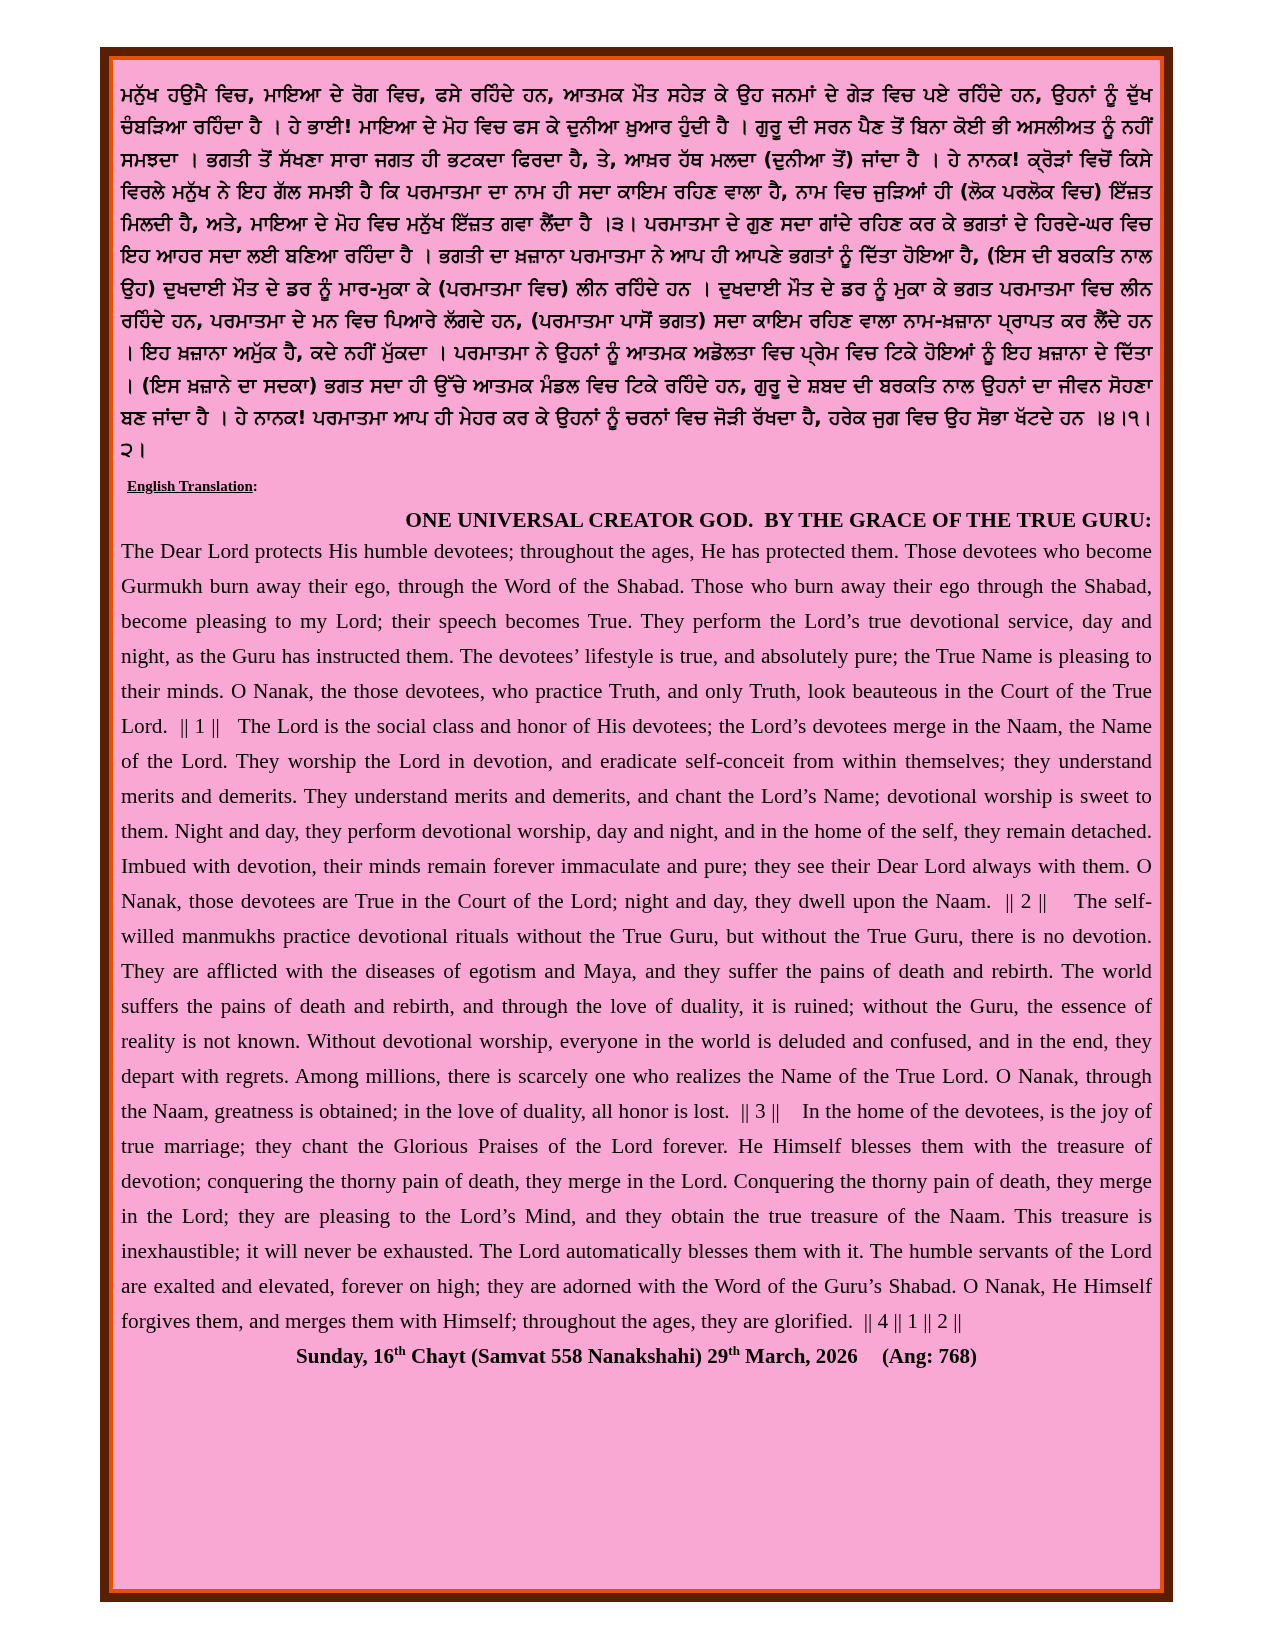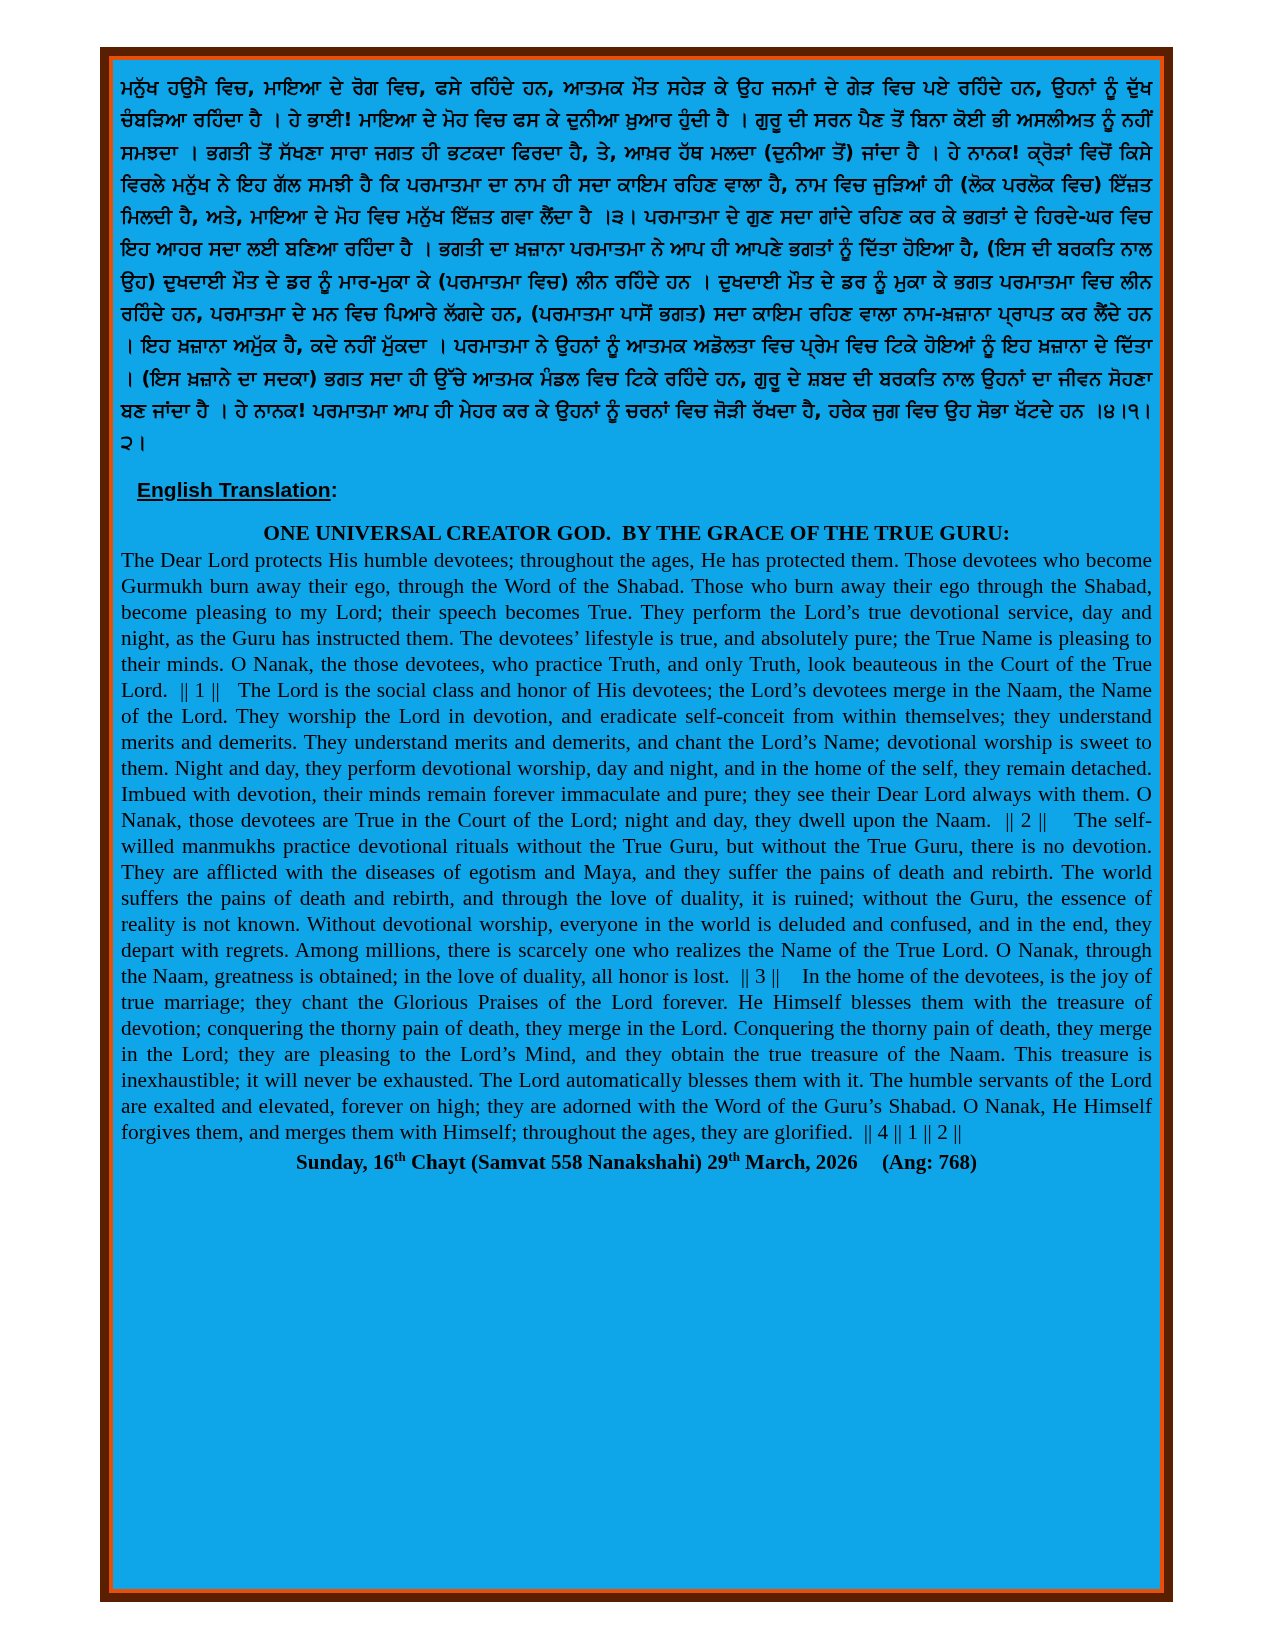--- a/index.html
+++ b/index.html
@@ -3,39 +3,39 @@
 <meta charset="utf-8">
 <style>
   html, body { margin:0; padding:0; background:#ffffff; }
   body { width:1275px; height:1650px; position:relative; overflow:hidden; }
   .frame {
     position:absolute; left:100px; top:47px; width:1073px; height:1555px;
     box-sizing:border-box; background:#5a1e00; padding:9px;
   }
   .inner {
     width:100%; height:100%; box-sizing:border-box;
-    border:4px solid #e8500a; background:#0ea5e9;
-    padding:12px 8px 0 8px; position:relative;
+    border:4px solid #e8500a; background:#f9a8d4;
+    padding:19px 8px 0 8px; position:relative;
   }
   .punjabi {
     font-family:"DejaVu Sans", sans-serif; font-weight:bold;
     font-size:19.5px; line-height:32.3px; color:#000;
     text-align:justify; text-align-last:left; margin:0;
   }
   .eng-label {
-    font-family:Liberation Sans, sans-serif; font-weight:bold;
-    font-size:21px; line-height:27px; margin:16px; color:#000;
+    font-family:Liberation Serif, serif; font-weight:bold;
+    font-size:15px; line-height:27px; margin:6px; color:#000;
   }
   .eng-label u { text-decoration:underline; }
   .heading {
     font-family:"Liberation Serif", serif; font-weight:bold;
-    font-size:21.5px; line-height:28px; text-align:center; margin:0; color:#000;
+    font-size:21.5px; line-height:28px; text-align:right; margin:0; color:#000;
   }
   .english {
-    font-family:"Liberation Serif", serif; font-size:21.3px; line-height:26px;
+    font-family:"Liberation Serif", serif; font-size:21.3px; line-height:35px;
     text-align:justify; text-align-last:left; margin:0; color:#000;
   }
   .dateline {
     font-family:"Liberation Serif", serif; font-weight:bold; font-size:21px;
     line-height:30px; text-align:center; margin:2px 0 8px 0; color:#000;
   }
   .dateline sup { font-size:13px; vertical-align:super; line-height:0; }
   .gap { display:inline-block; width:24px; }
 </style>
 </head>

